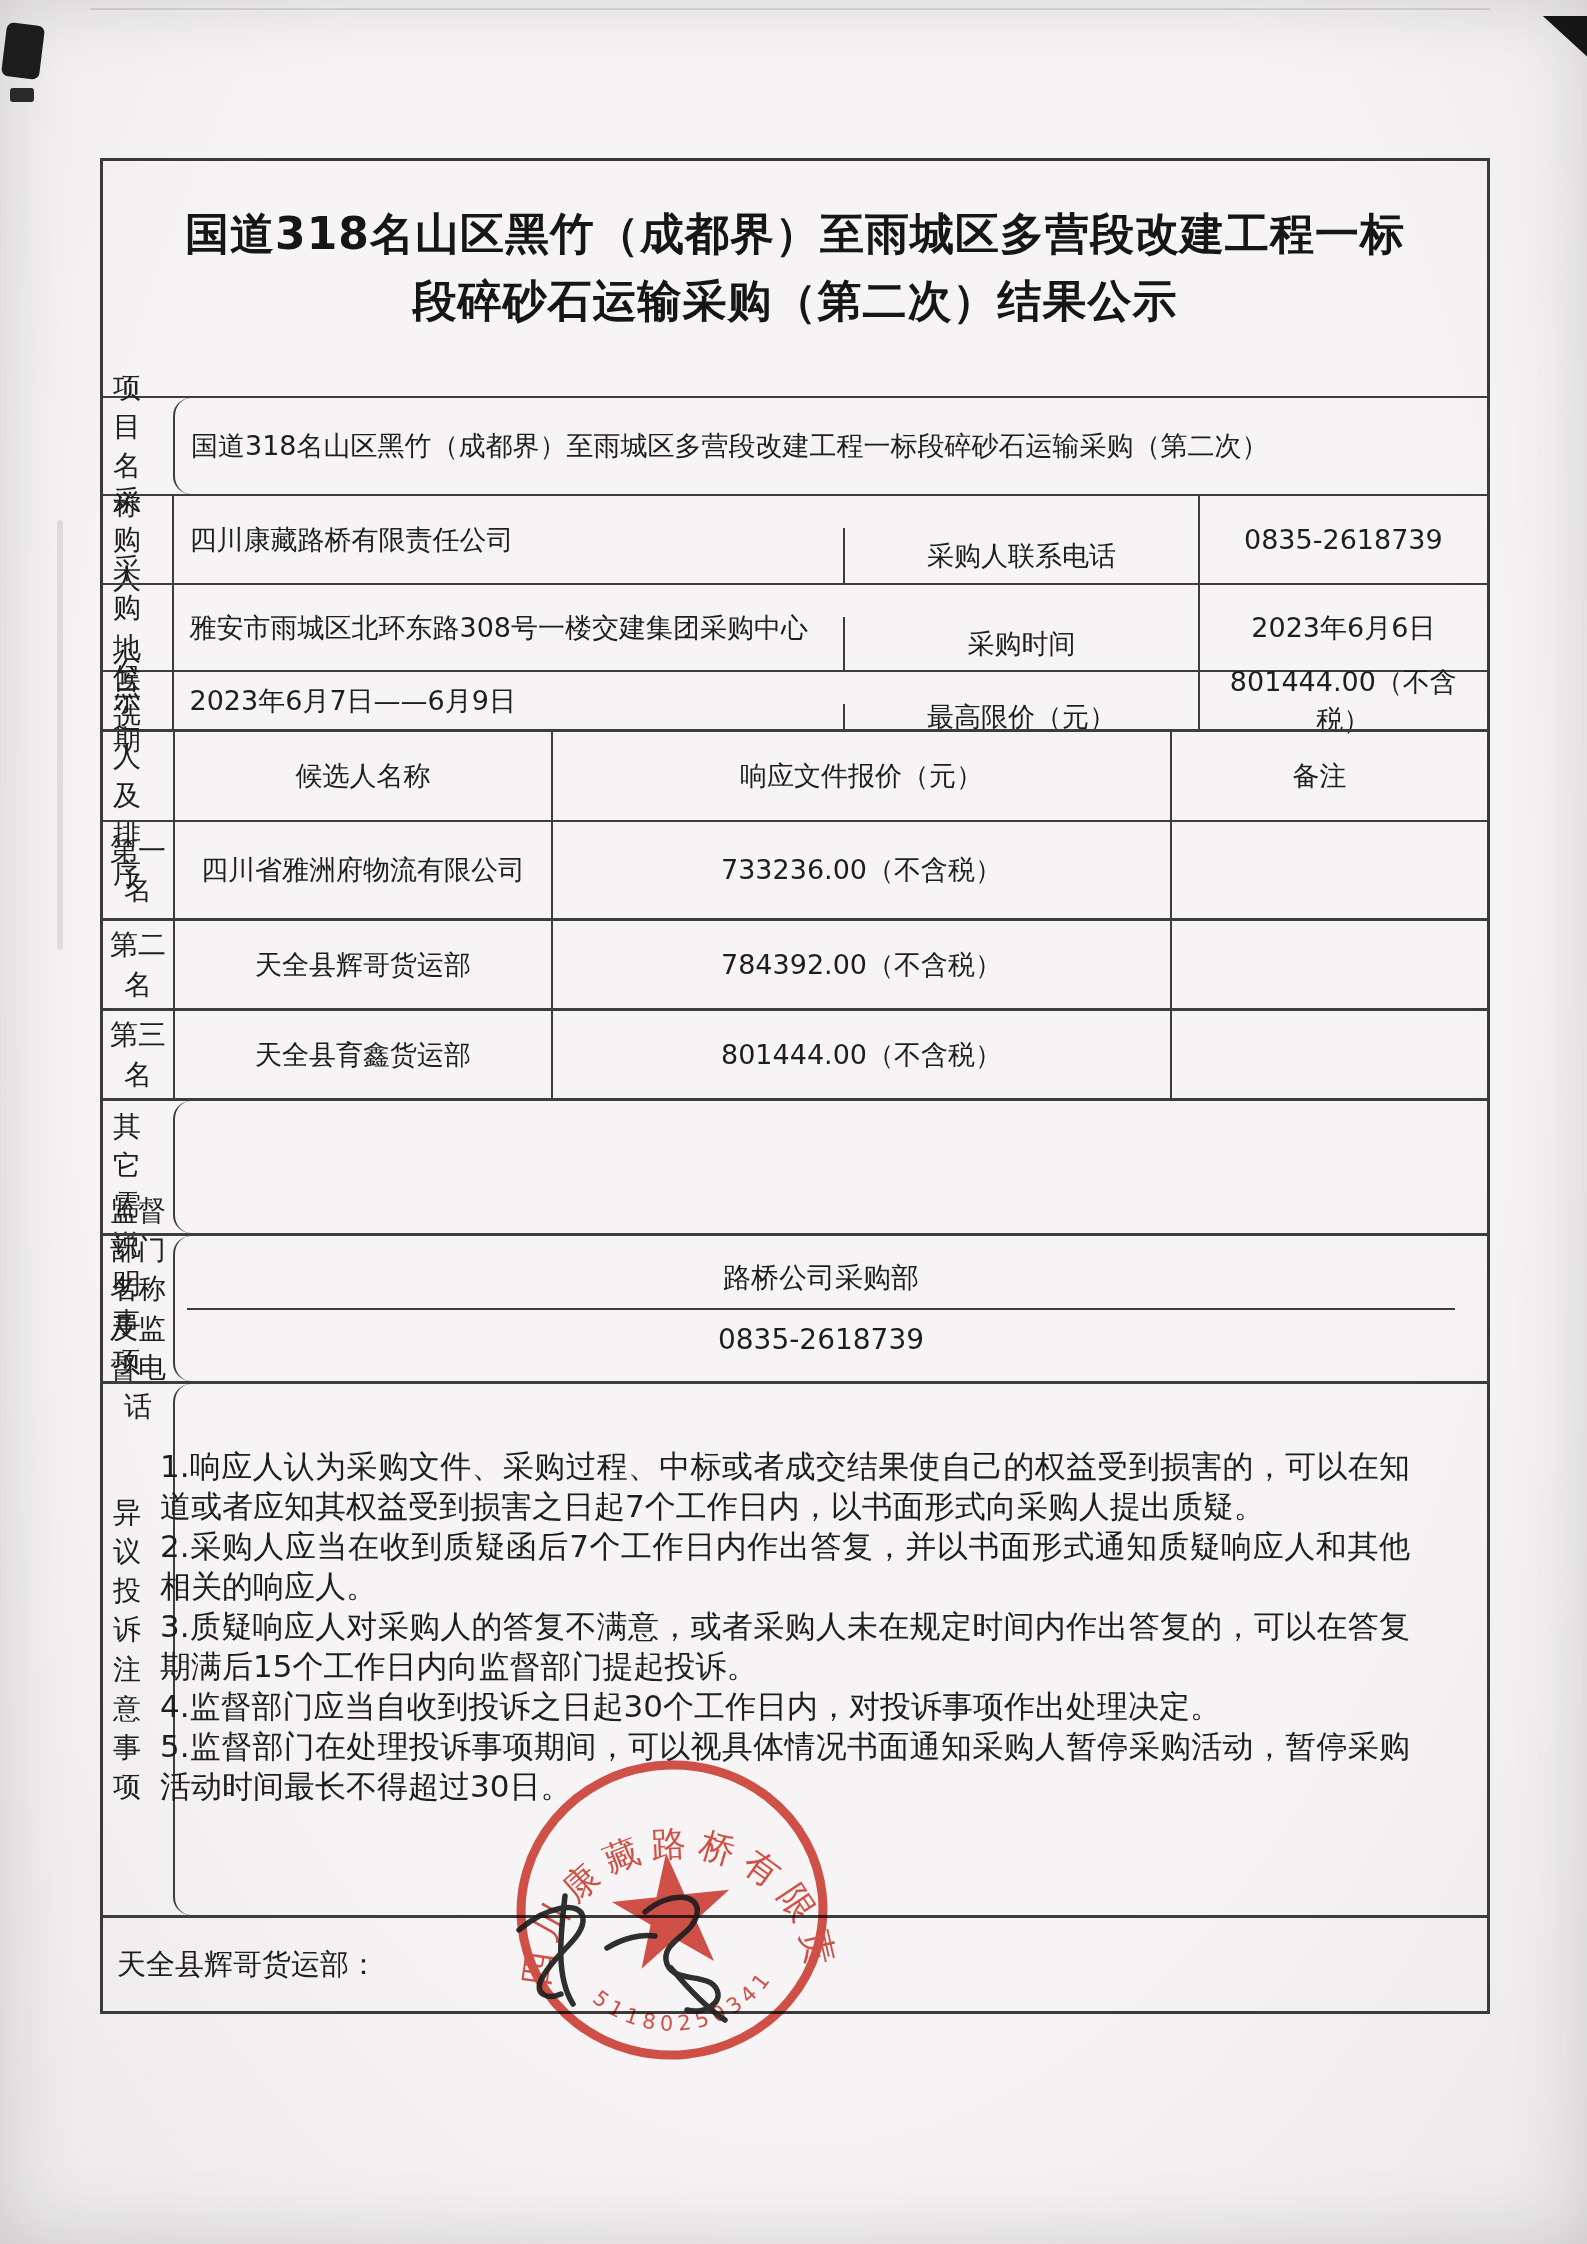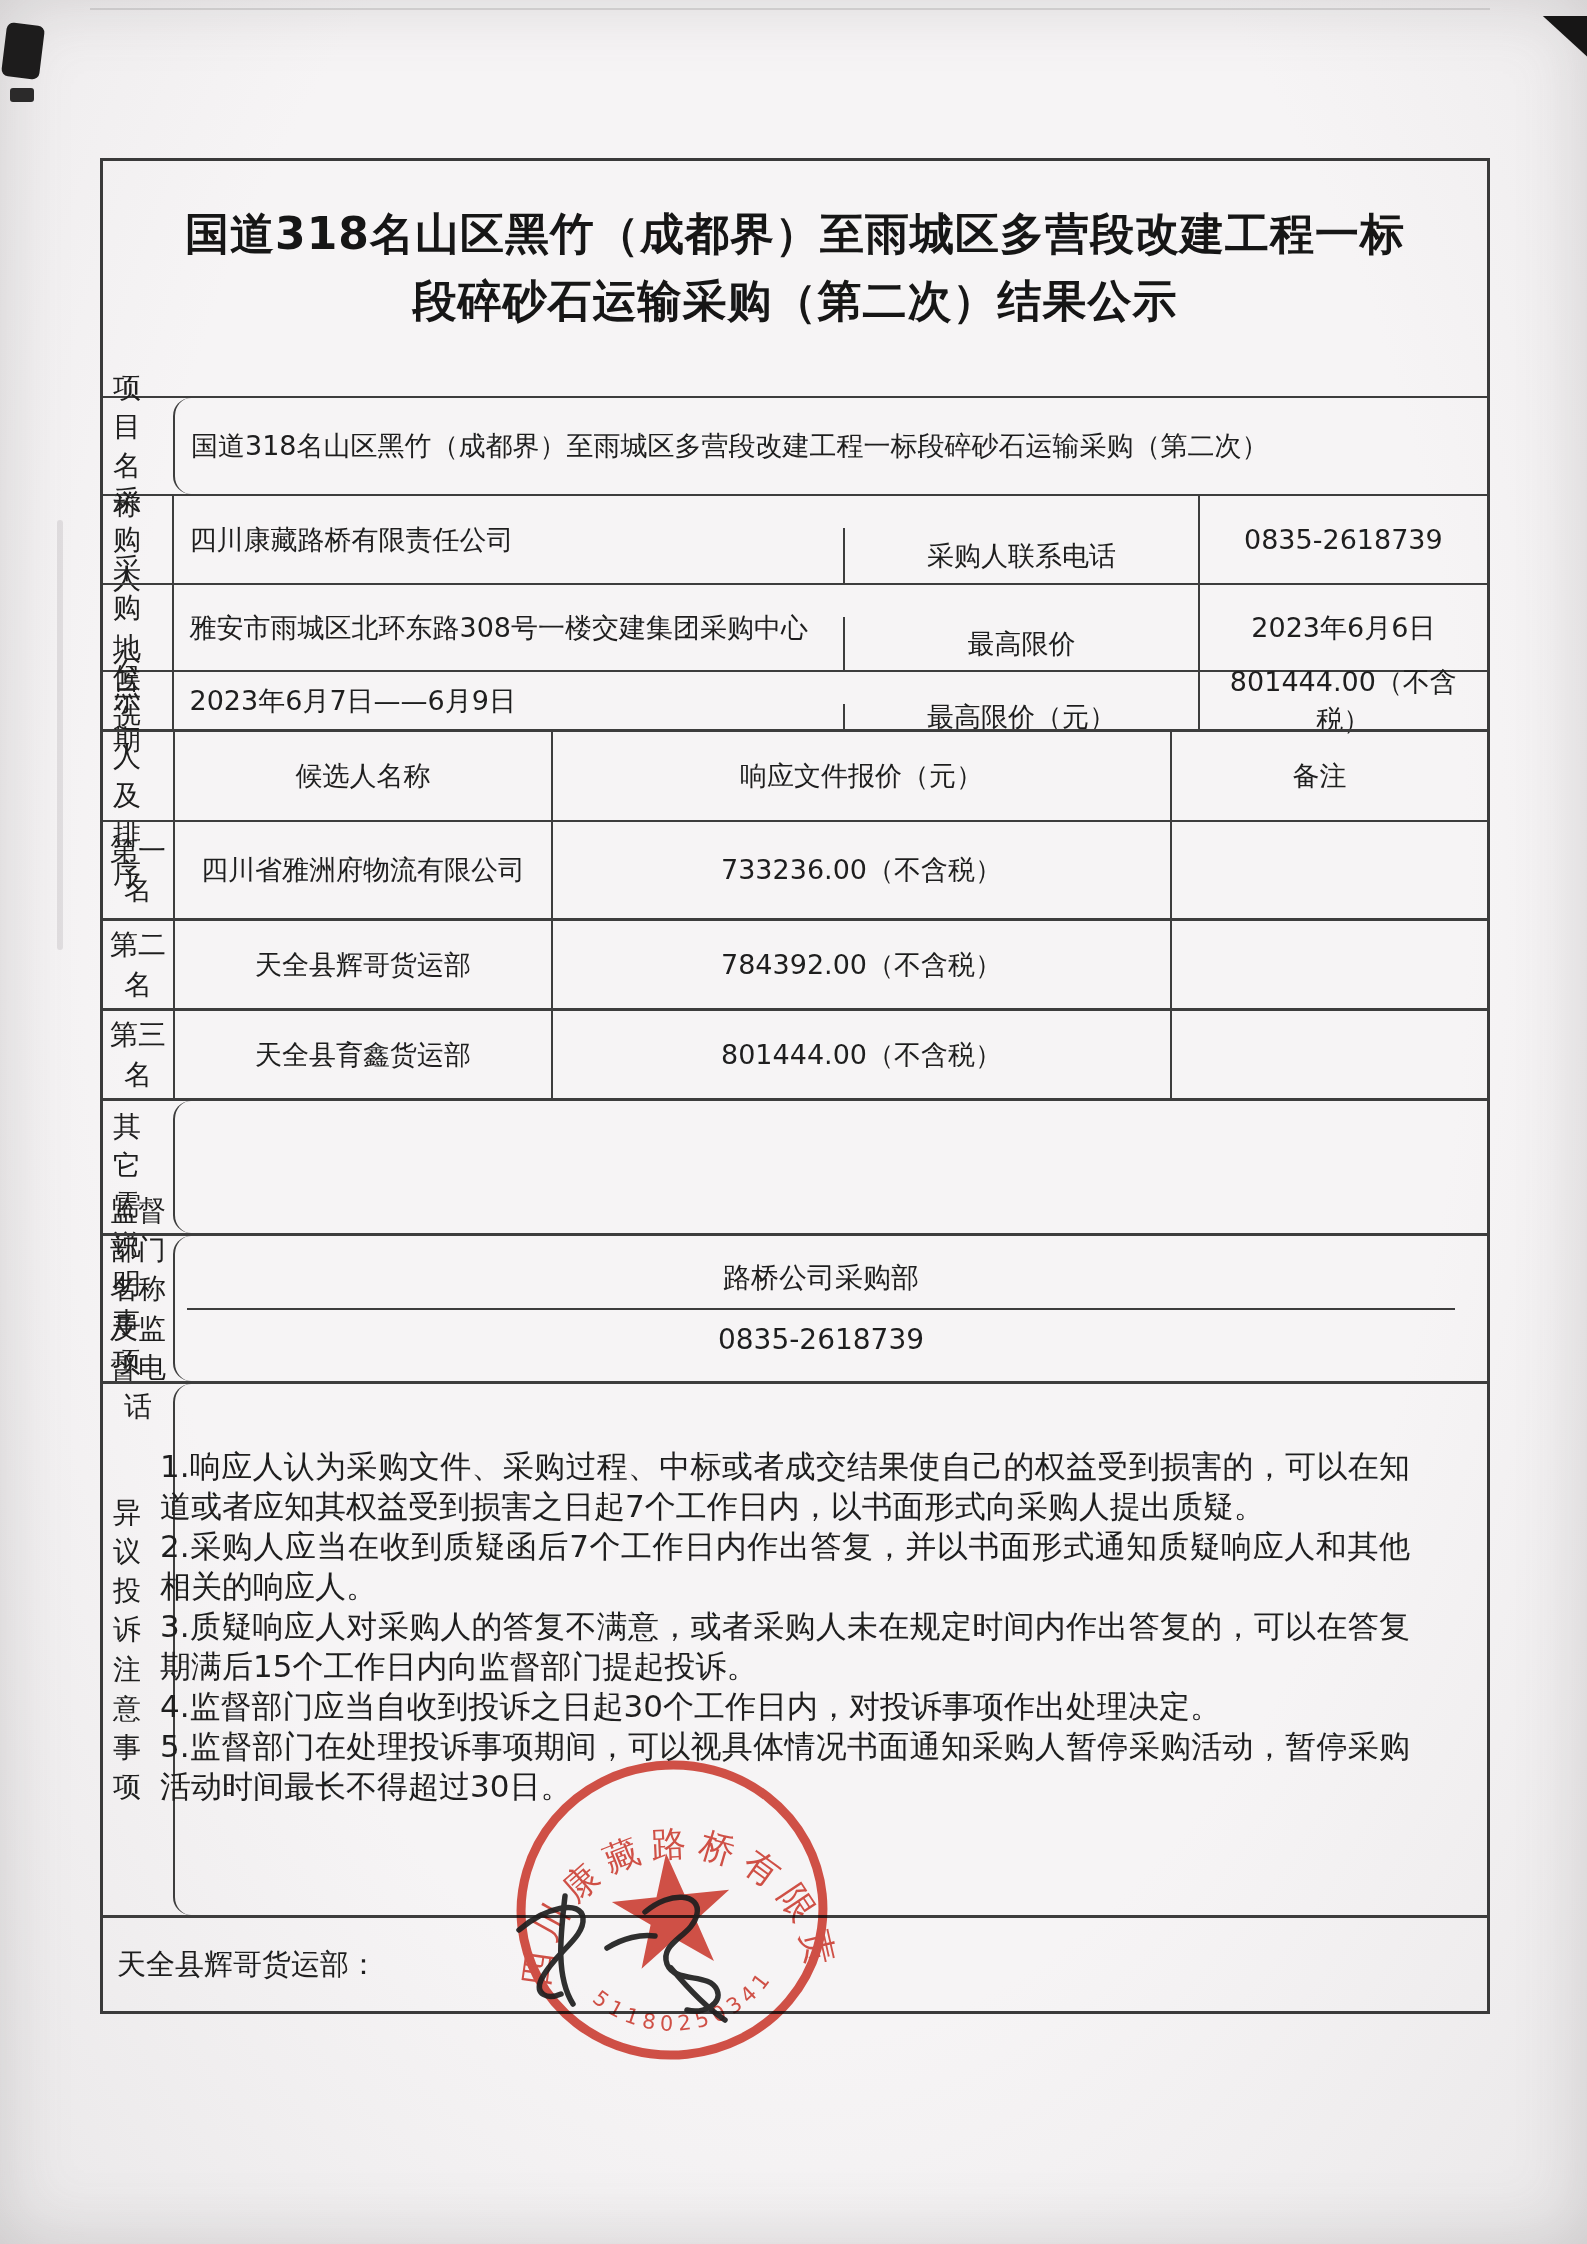--- a/index.html
+++ b/index.html
@@ -101,21 +101,21 @@
     <div class="tr h-r2">
       <div class="td hdr">采购人</div>
       <div class="td left w-content">四川康藏路桥有限责任公司</div>
       <div class="td center w-label">采购人联系电话</div>
       <div class="td center w-value">0835-2618739</div>
     </div>
 
     <div class="tr h-r3">
       <div class="td hdr">采购地点</div>
       <div class="td left w-content">雅安市雨城区北环东路308号一楼交建集团采购中心</div>
-      <div class="td center w-label">最高限价</div>
+      <div class="td center w-label">采购时间</div>
       <div class="td center w-value">2023年6月6日</div>
     </div>
 
     <div class="tr h-r4">
       <div class="td hdr">公示期</div>
       <div class="td left w-content">2023年6月7日——6月9日</div>
       <div class="td center w-label">最高限价（元）</div>
       <div class="td center w-value">801444.00（不含税）</div>
     </div>
 

